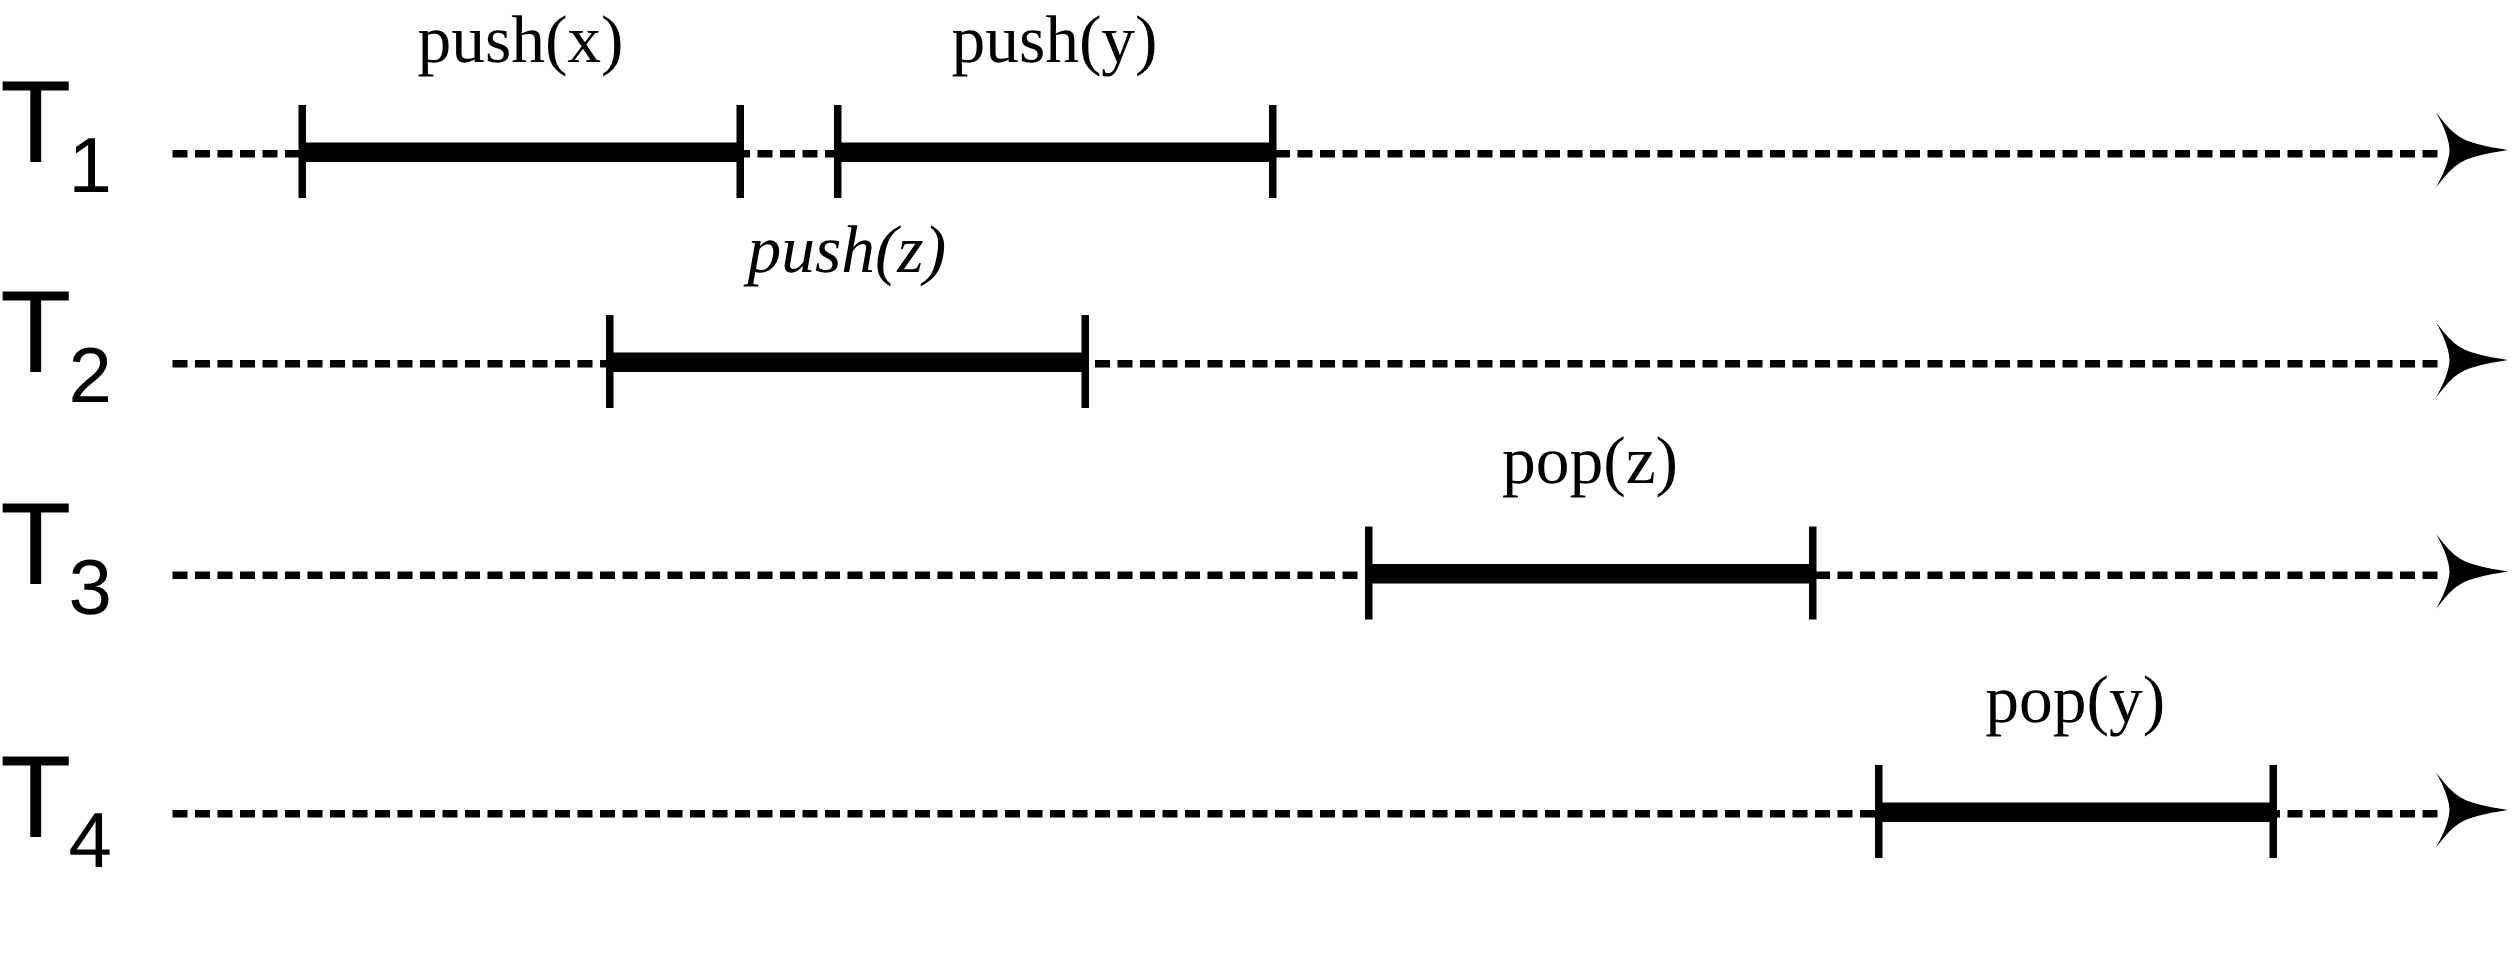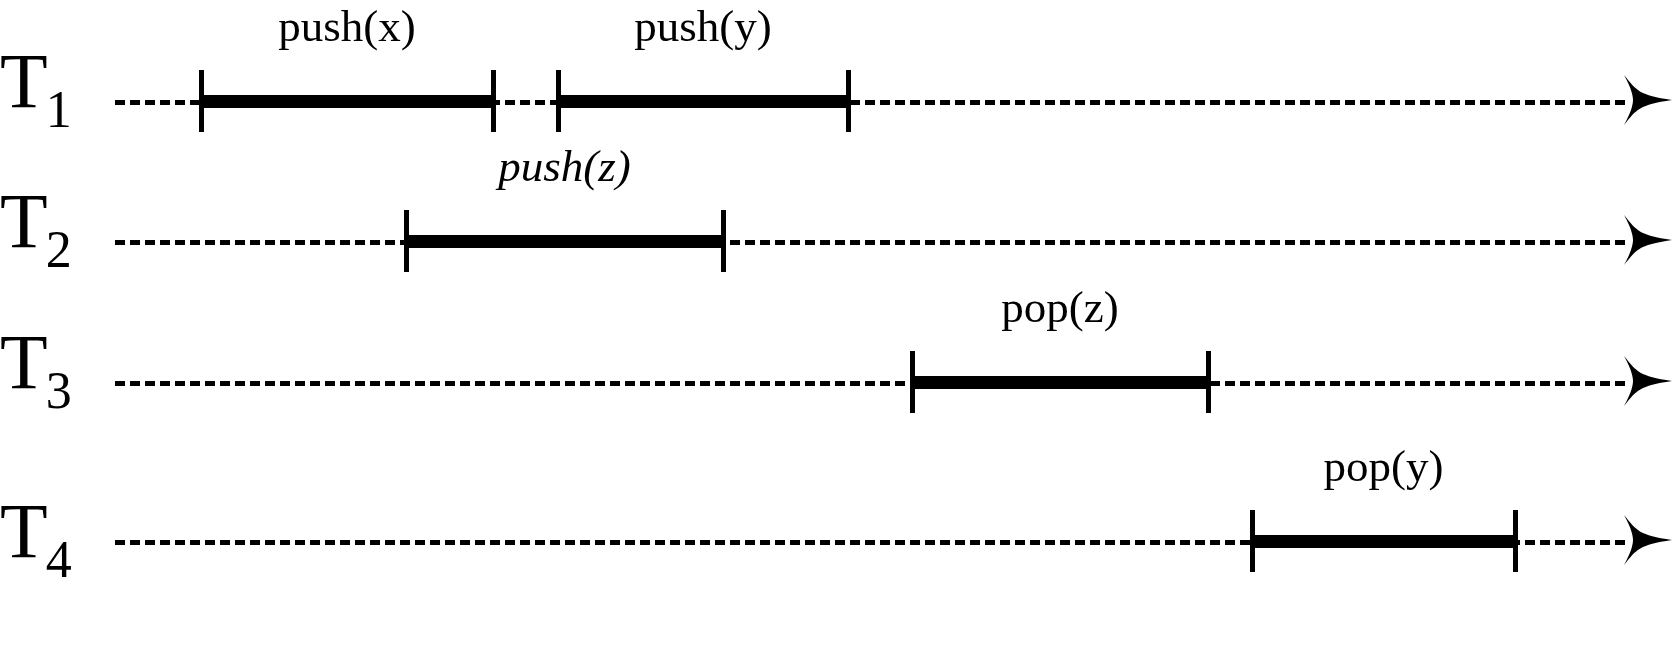--- a/index.html
+++ b/index.html
@@ -20,21 +20,21 @@
     left:0;
     width:1676px;
     height:0;
   }
   
   .thread-label {
     position:absolute;
     left:0px;
     width:112px;
     text-align:left;
-    font-family:Liberation Serif, serif;
+    font-family:Liberation Sans, sans-serif;
     font-size:78px;
     line-height:1;
     color:#000;
     white-space:nowrap;
   }
   .thread-label .base {
     font-size:78px;
   }
   .thread-label .sub {
     font-size:52px;

